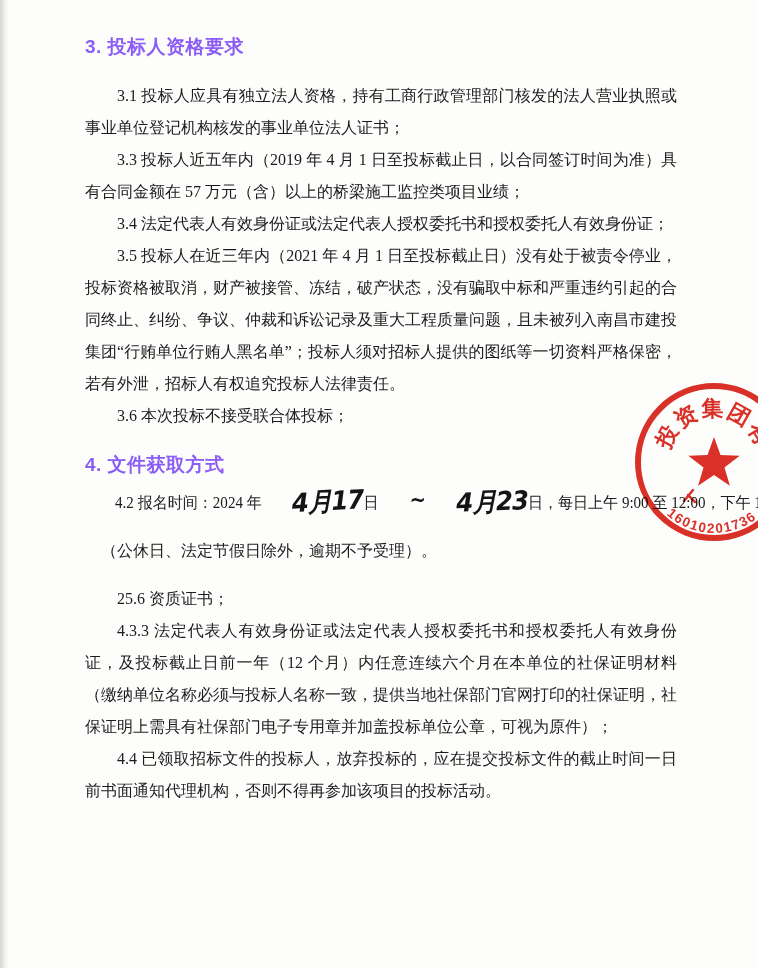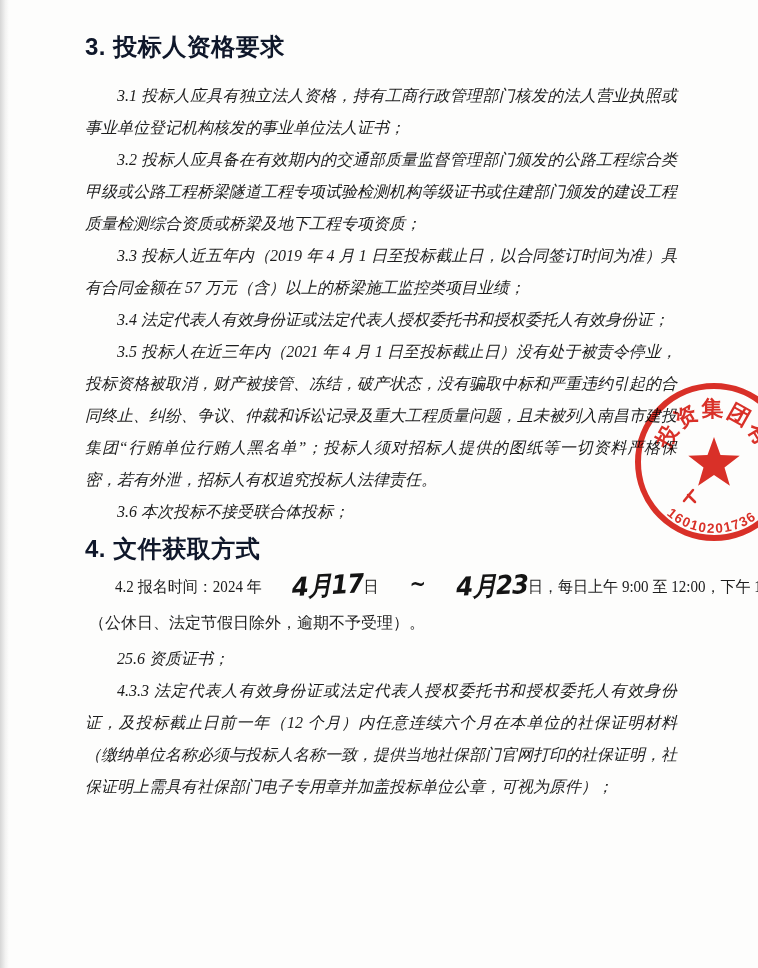--- a/index.html
+++ b/index.html
@@ -15,42 +15,41 @@
     line-height:32px;
   }
   .scan-edge{
     position:absolute;left:0;top:0;width:9px;height:100%;
     background:linear-gradient(90deg,#c9c9c9,#efefee 60%,#fdfdfc);
     opacity:.75;
   }
   .doc{position:relative;padding:34px 81px 0 85px;}
   h2{
     font-family:"Liberation Sans", sans-serif;
-    font-size:24px;
+    font-size:19px;
     font-weight:bold;
-    color:#0f172a;
+    color:#8b5cf6;
     line-height:26px;
     margin:0 0 20px 0;
     letter-spacing:.5px;
   }
-  h2.h4{margin:8px 0 8px 0;}
+  h2.h4{margin:20px 0 8px 0;}
   .para{
     margin:0;
     text-indent:2em;
     text-align:justify;
     word-break:break-all;
-    font-style:italic;
   }
   .line1{
     text-indent:2em;
     white-space:nowrap;
     transform:scaleX(.94);
     transform-origin:left center;
   }
-  .cont{ text-indent:0; text-align:justify; word-break:break-all; margin:4px;}
+  .cont{ text-indent:0; text-align:justify; word-break:break-all; margin:16px;}
   .hand{
     font-family:"DejaVu Sans", sans-serif;
     font-weight:bold;
     font-style:italic;
     font-size:26px;
     line-height:1;
     color:#141414;
     position:relative;top:3px;
     display:inline-block;
     letter-spacing:-1px;
@@ -71,36 +70,36 @@
 <body>
 
 <div class="page">
   <div class="scan-edge"></div>
 
   <div class="doc">
 
     <h2>3. 投标人资格要求</h2>
 
     <p class="para">3.1 投标人应具有独立法人资格，持有工商行政管理部门核发的法人营业执照或事业单位登记机构核发的事业单位法人证书；</p>
-    <p class="para">3.2 投标人应具备在有效期内的交通部质量监督管理部门颁发的公路工程综合类甲级或公路工程桥梁隧道工程专项试验检测机构等级证书或住建部门颁发的建设工程质量检测综合资质或桥梁及地下工程专项资质；</p>
     <p class="para">3.3 投标人近五年内（2019 年 4 月 1 日至投标截止日，以合同签订时间为准）具有合同金额在 57 万元（含）以上的桥梁施工监控类项目业绩；</p>
     <p class="para">3.4 法定代表人有效身份证或法定代表人授权委托书和授权委托人有效身份证；</p>
     <p class="para">3.5 投标人在近三年内（2021 年 4 月 1 日至投标截止日）没有处于被责令停业，投标资格被取消，财产被接管、冻结，破产状态，没有骗取中标和严重违约引起的合同终止、纠纷、争议、仲裁和诉讼记录及重大工程质量问题，且未被列入南昌市建投集团“行贿单位行贿人黑名单”；投标人须对招标人提供的图纸等一切资料严格保密，若有外泄，招标人有权追究投标人法律责任。</p>
     <p class="para">3.6 本次投标不接受联合体投标；</p>
 
     <h2 class="h4">4. 文件获取方式</h2>
 
 
     <div class="line1">
       <span>4.2 报名时间：2024 年</span><span class="hand a">4月17</span><span>日</span><span class="hand tilde">~</span><span class="hand b">4月23</span><span>日</span><span>，每日上午 9:00 至 12:00，下午 14:00 至 17:00</span>
     </div>
     <p class="cont">（公休日、法定节假日除外，逾期不予受理）。</p>
 
     <p class="para">25.6 资质证书；</p>
     <p class="para">4.3.3 法定代表人有效身份证或法定代表人授权委托书和授权委托人有效身份证，及投标截止日前一年（12 个月）内任意连续六个月在本单位的社保证明材料（缴纳单位名称必须与投标人名称一致，提供当地社保部门官网打印的社保证明，社保证明上需具有社保部门电子专用章并加盖投标单位公章，可视为原件）；</p>
+    <p class="para">4.4 已领取招标文件的投标人，放弃投标的，应在提交投标文件的截止时间一日前书面通知代理机构，否则不得再参加该项目的投标活动。</p>
 
   </div>
 
   <svg class="stamp" viewBox="0 0 220 220" aria-hidden="true">
     <defs>
       <path id="arcTop" d="M 65 100.4 A 46 46 0 0 1 155 100.4"></path>
       <path id="arcBot" d="M 45.7 140 A 71 71 0 0 0 174.3 140"></path>
     </defs>
     <circle cx="110" cy="110" r="76" fill="none" stroke="#d9251c" stroke-width="6"></circle>
     <text font-size="22" font-weight="bold" fill="#d9251c" letter-spacing="2">

